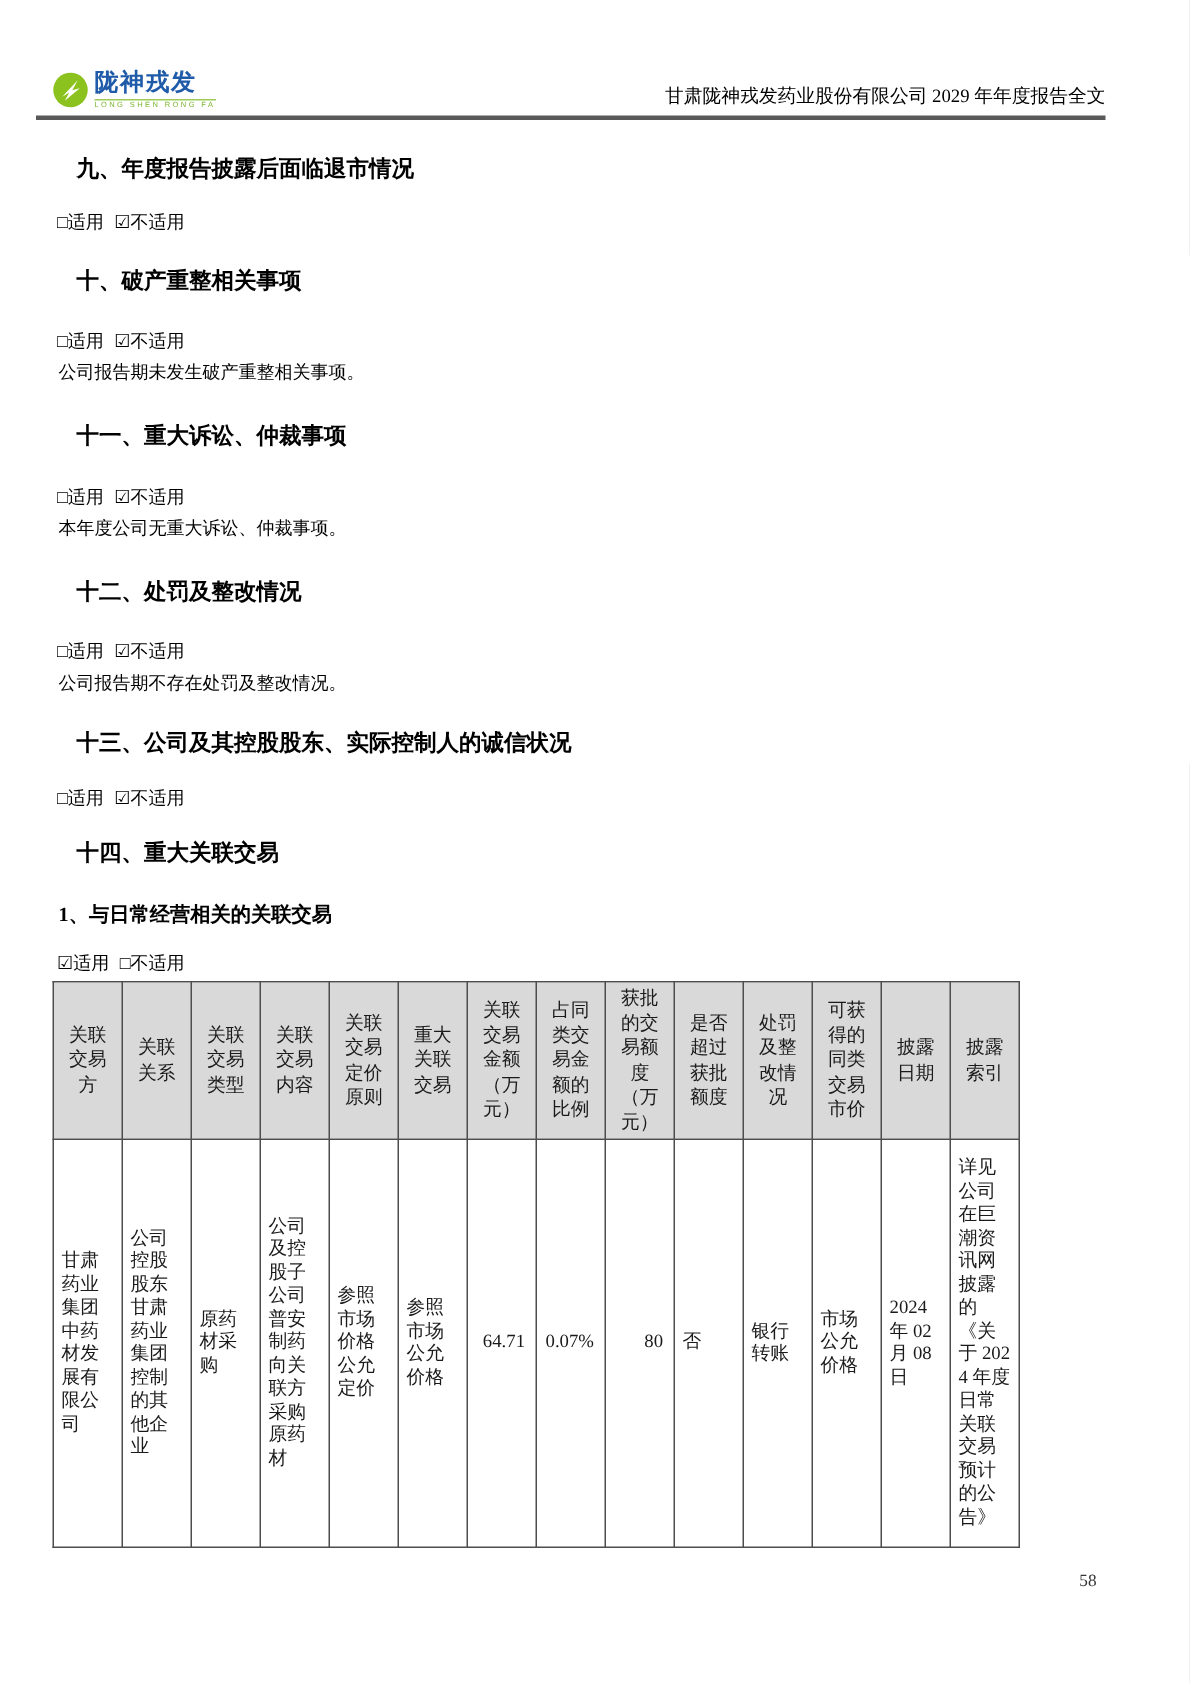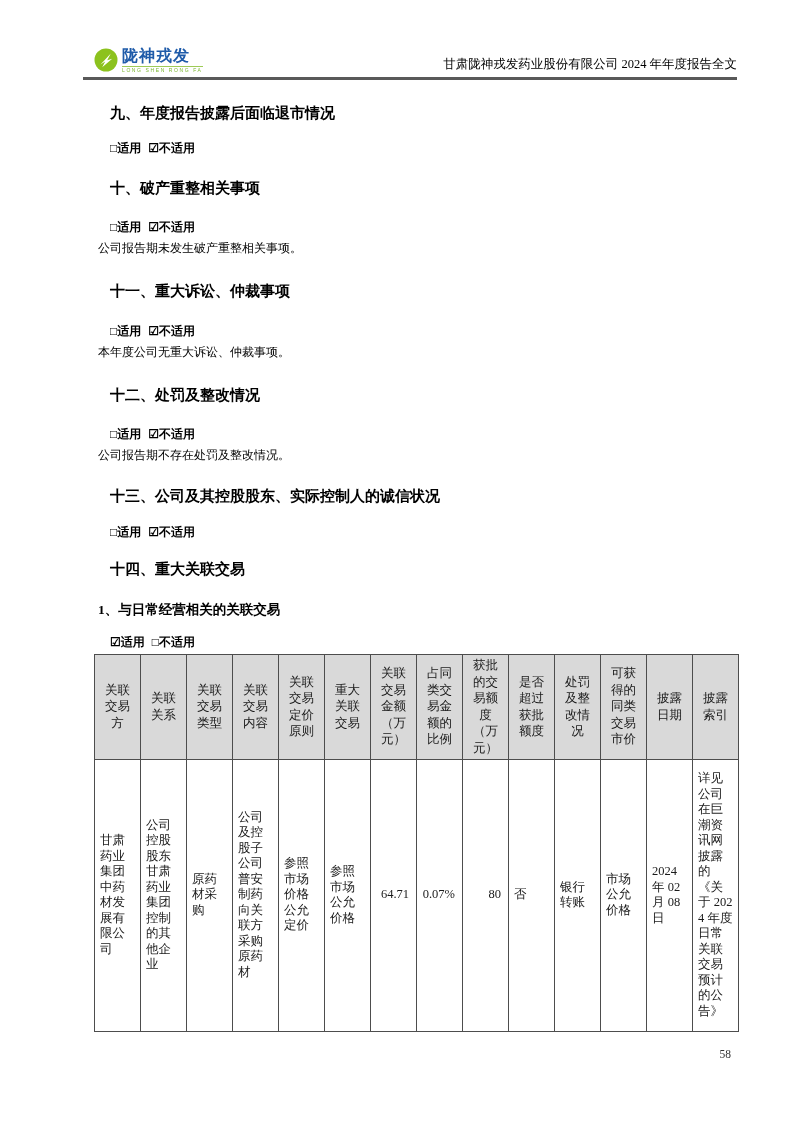--- a/index.html
+++ b/index.html
@@ -6,21 +6,21 @@
   .page{
     position:relative;
     width:793px;height:1122px;
     margin:0 auto;
     background:#ffffff;
     font-family:"Liberation Serif","DejaVu Serif",serif;
     color:#1a1a1a;
     overflow:hidden;
     box-sizing:border-box;
   }
-  .content{padding:0 56px 0 83px;}
+  .content{padding:0 56px 0 24px;}
 
   
   .hdr{
     display:flex;justify-content:space-between;align-items:flex-end;
     padding-top:46px;height:27px;
   }
   .logo{display:flex;align-items:flex-start;gap:4px;margin-left:11px;}
   .logo-circle{width:24px;height:24px;flex:0 0 auto;}
   .logo-txt{display:flex;flex-direction:column;line-height:1;}
   .logo-cn{
@@ -40,23 +40,22 @@
     font-family:"Liberation Sans","DejaVu Sans",sans-serif;
     font-weight:bold;font-size:15px;line-height:20px;
     margin:0 0 0 27px;color:#000;
   }
   .sub-h{
     font-family:Liberation Serif, serif;
     font-weight:bold;font-size:13.5px;line-height:18px;
     margin:0 0 0 15px;color:#000;
   }
   .chk{
-    font-size:12px;line-height:16px;margin-left:27px;color:#000;
+    font-size:12px;line-height:16px;margin-left:14px;color:#000;
     word-spacing:4px;
-    font-weight:bold;
   }
   .para{font-size:12px;line-height:16px;margin-left:15px;color:#000;font-family:Liberation Mono, monospace;}
 
   .mt23{margin-top:23px}.mt17{margin-top:17px}.mt22{margin-top:22px}
   .mt21{margin-top:21px}.mt6{margin-top:6px}.mt24{margin-top:24px}
   .mt18{margin-top:18px}.mt19{margin-top:19px}.mt15{margin-top:15px}
 
   
   table.rel{
     border-collapse:collapse;table-layout:fixed;
@@ -103,21 +102,21 @@
       <div class="logo">
         <svg class="logo-circle" viewBox="0 0 24 24">
           <circle cx="12" cy="12" r="11.5" fill="#8cc21e"></circle>
           <path d="M6.5 16.5 L16.8 5.5 L13.2 12.2 L18.2 10.8 L8.2 19.2 L11.2 13.6 Z" fill="#ffffff"></path>
         </svg>
         <div class="logo-txt">
           <span class="logo-cn">陇神戎发</span>
           <span class="logo-en">LONG SHEN RONG FA</span>
         </div>
       </div>
-      <div class="doc-title">甘肃陇神戎发药业股份有限公司 2024 年年度报告全文</div>
+      <div class="doc-title">甘肃陇神戎发药业股份有限公司 2029 年年度报告全文</div>
     </div>
     <div class="hdr-rule"></div>
 
     <h2 class="sec-h mt23">九、年度报告披露后面临退市情况</h2>
     <div class="chk mt17">□适用 ☑不适用</div>
 
     <h2 class="sec-h mt22">十、破产重整相关事项</h2>
     <div class="chk mt21">□适用 ☑不适用</div>
     <div class="para mt6">公司报告期未发生破产重整相关事项。</div>
 

